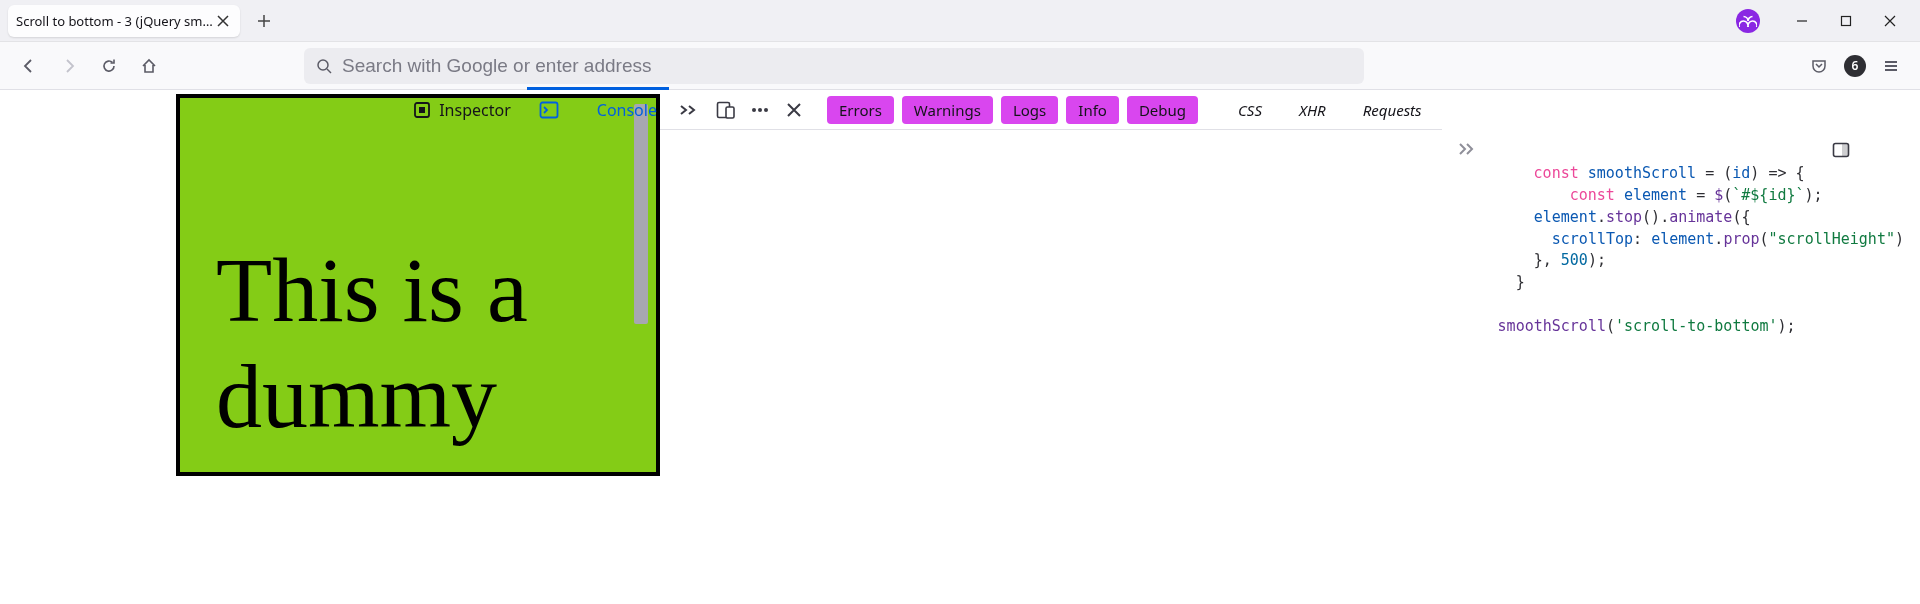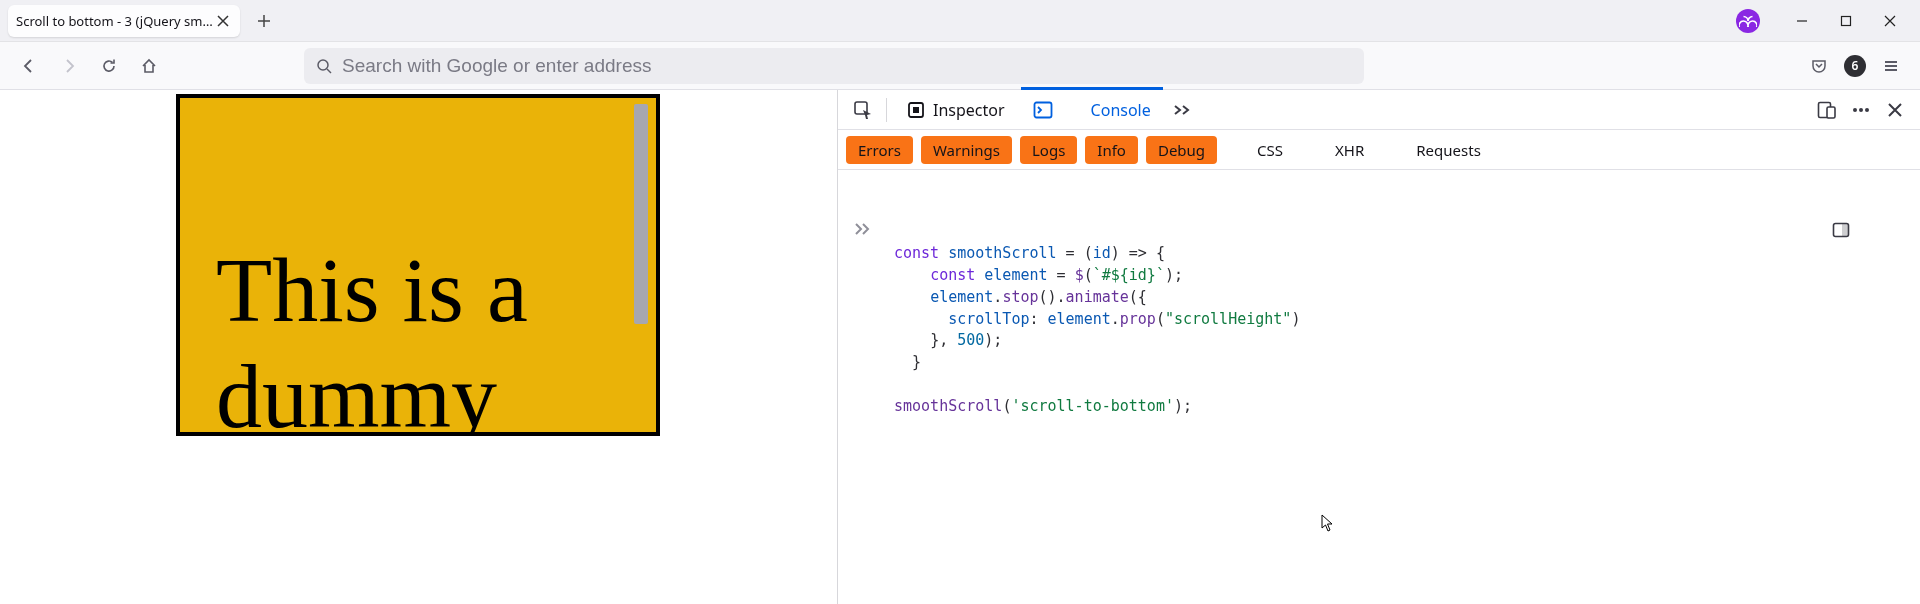--- a/index.html
+++ b/index.html
@@ -25,51 +25,51 @@
   .urlbar-input::placeholder { color:#7a7a85; }
   .nav-right { margin-left:auto; display:flex; align-items:center; gap:10px; }
   .ext-badge { width:22px; height:22px; border-radius:50%; background:#2e2e33; color:#fff; font-size:12px; font-weight:600; display:flex; align-items:center; justify-content:center; }
 
   
   .main { display:flex; height:calc(604px - 42px - 48px); }
   .content { width:837px; background:#fff; position:relative; }
   .gutter { width:1px; background:#d7d7db; }
 
   
-  .scrollbox-wrap { position:absolute; left:176px; top:4px; width:484px; height:342px; border:4px solid #000; background:#eab308; }
+  .scrollbox-wrap { position:absolute; left:176px; top:4px; width:484px; height:382px; border:4px solid #000; background:#84cc16; }
   .scrollbox { width:100%; height:100%; overflow:hidden; position:relative; padding:0 36px; }
   .dummy-text { font-family: Georgia, "Times New Roman", serif; font-size:92px; line-height:1.15; color:#000; padding-top:140px; }
   .fake-scrollbar-thumb { position:absolute; right:8px; top:6px; width:14px; height:220px; background:#a7a7b0; border-radius:2px; }
 
   
-  .devtools { flex:1; display:flex; flex-direction:column; background:#fff; }
+  .devtools { flex:1; display:flex; flex-direction:row; background:#fff; }
   .dt-tabs { height:40px; display:flex; align-items:center; padding:0 10px; border-bottom:1px solid #e0e0e6; gap:4px; }
   .dt-tab { display:flex; align-items:center; gap:8px; padding:0 12px; height:40px; font-size:16px; color:#15141a; position:relative; }
   .dt-tab.active { color:#0060df;gap:38px; }
   .dt-tab.active::after { content:""; position:absolute; left:0; right:0; top:-3px; height:3px; background:#0060df; }
   .dt-spacer { flex:1; }
   .dt-icon-btn { width:30px; height:30px; display:flex; align-items:center; justify-content:center; color:#3a3a44; }
 
   .dt-filterbar { height:40px; display:flex; align-items:center; padding:0 10px; gap:14px; border-bottom:1px solid #e0e0e6; }
   .filter-input { border:none; outline:none; font-size:15px; color:#5b5b66; flex:1; padding:4px 2px; }
   .filter-input::placeholder { color:#949499; }
   .funnel { width:18px; color:#888; }
 
   .dt-chipbar { height:40px; display:flex; align-items:center; gap:8px; padding:0 8px; border-bottom:1px solid #e0e0e6; }
   .chip { padding:4px 12px; border-radius:4px; font-size:15px; color:#15141a; }
-  .chip.on { background:#f97316; }
-  .chipbar-right { margin-left:20px; display:flex; gap:28px; }
+  .chip.on { background:#d946ef; }
+  .chipbar-right { margin-left:20px; display:flex; gap:13px;font-style:italic; }
 
   .dt-console { flex:1; font-family: Consolas, Menlo, monospace; font-size:15px; line-height:1.45; padding:8px 16px; color:#2e2e33; position:relative; white-space:pre; }
   .prompt-icon { position:absolute; left:16px; top:8px; color:#8f8f99; }
   .code { margin-left:40px; }
   .side-toggle { position:absolute; right:16px; top:8px; color:#3a3a44; }
 
   
-  .t-kw   { color:#6d28d9; }
+  .t-kw   { color:#ec4899;margin-left:36px; }
   .t-fn   { color:#663399; }
   .t-var  { color:#0a58b2; }
   .t-obj  { color:#0a58b2; }
   .t-num  { color:#0369a1; }
   .t-str  { color:#107a40; }
   .t-prop { color:#0a58b2;margin-top:20px; }
   .t-pun  { color:#2e2e33; }
   .t-template { color:#107a40; }
 
   .cursor-arrow { position:absolute; left:483px; top:300px; color:#000; }

